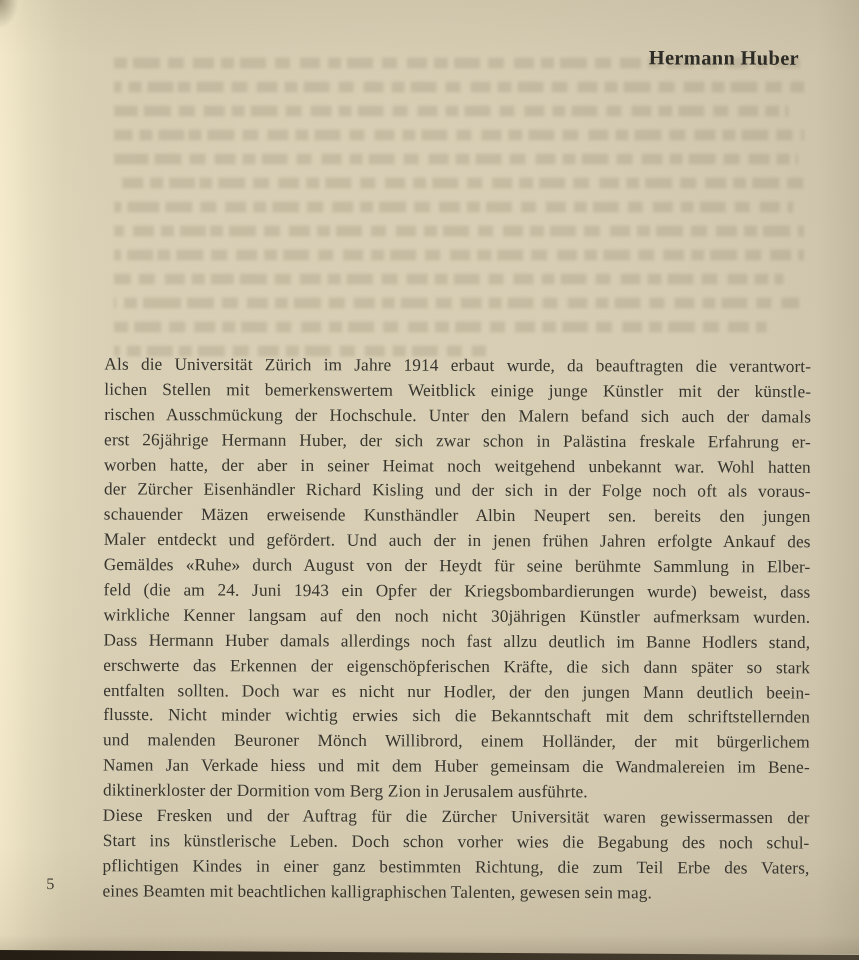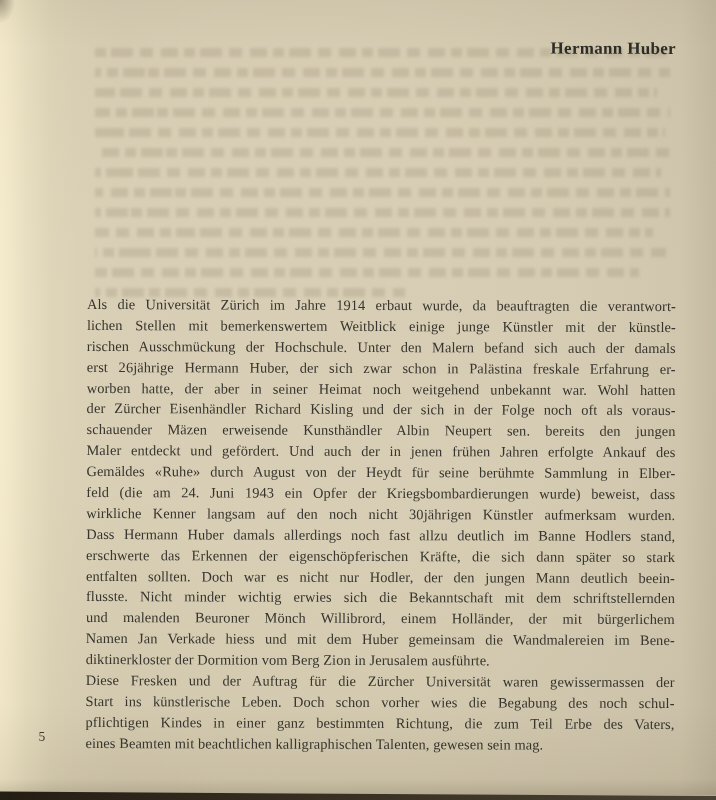--- a/index.html
+++ b/index.html
@@ -50,21 +50,21 @@
   .content {
     position: absolute;
     inset: 0;
     transform: rotate(0.2deg);
     transform-origin: 90px 300px;
     color: #37352e;
   }
   .running-header {
     position: absolute;
     top: 37px;
-    right: 41px;
+    right: 51px;
     font-size: 17px;
     font-weight: 600;
     letter-spacing: 0.3px;
     color: #2e2c26;
   }
   .body-text {
     position: absolute;
     left: 87px;
     top: 294px;
     width: 589px;

